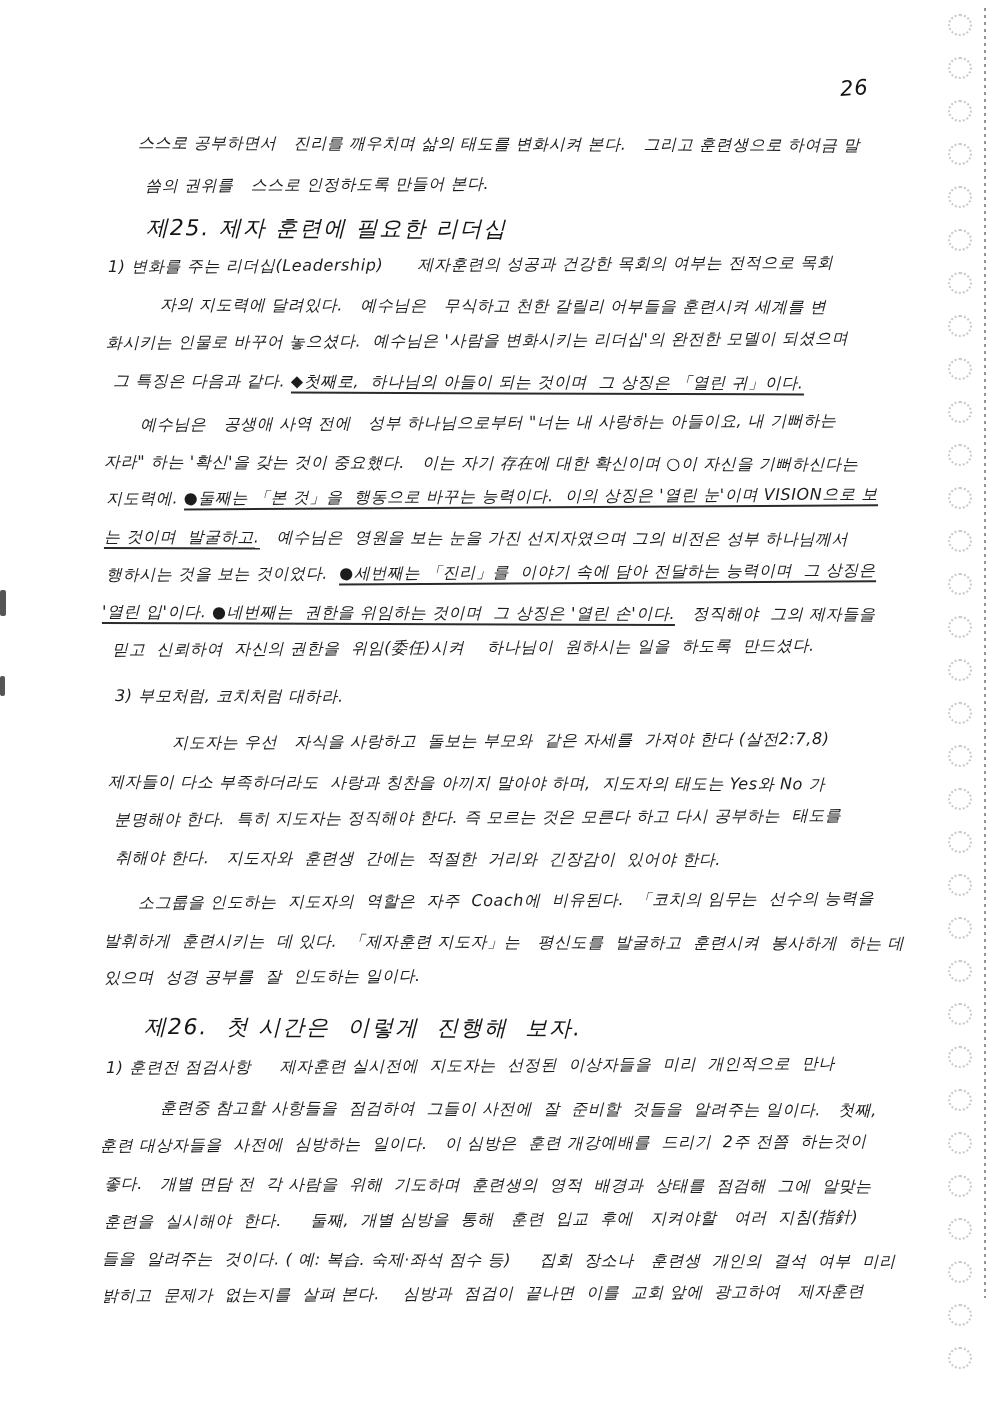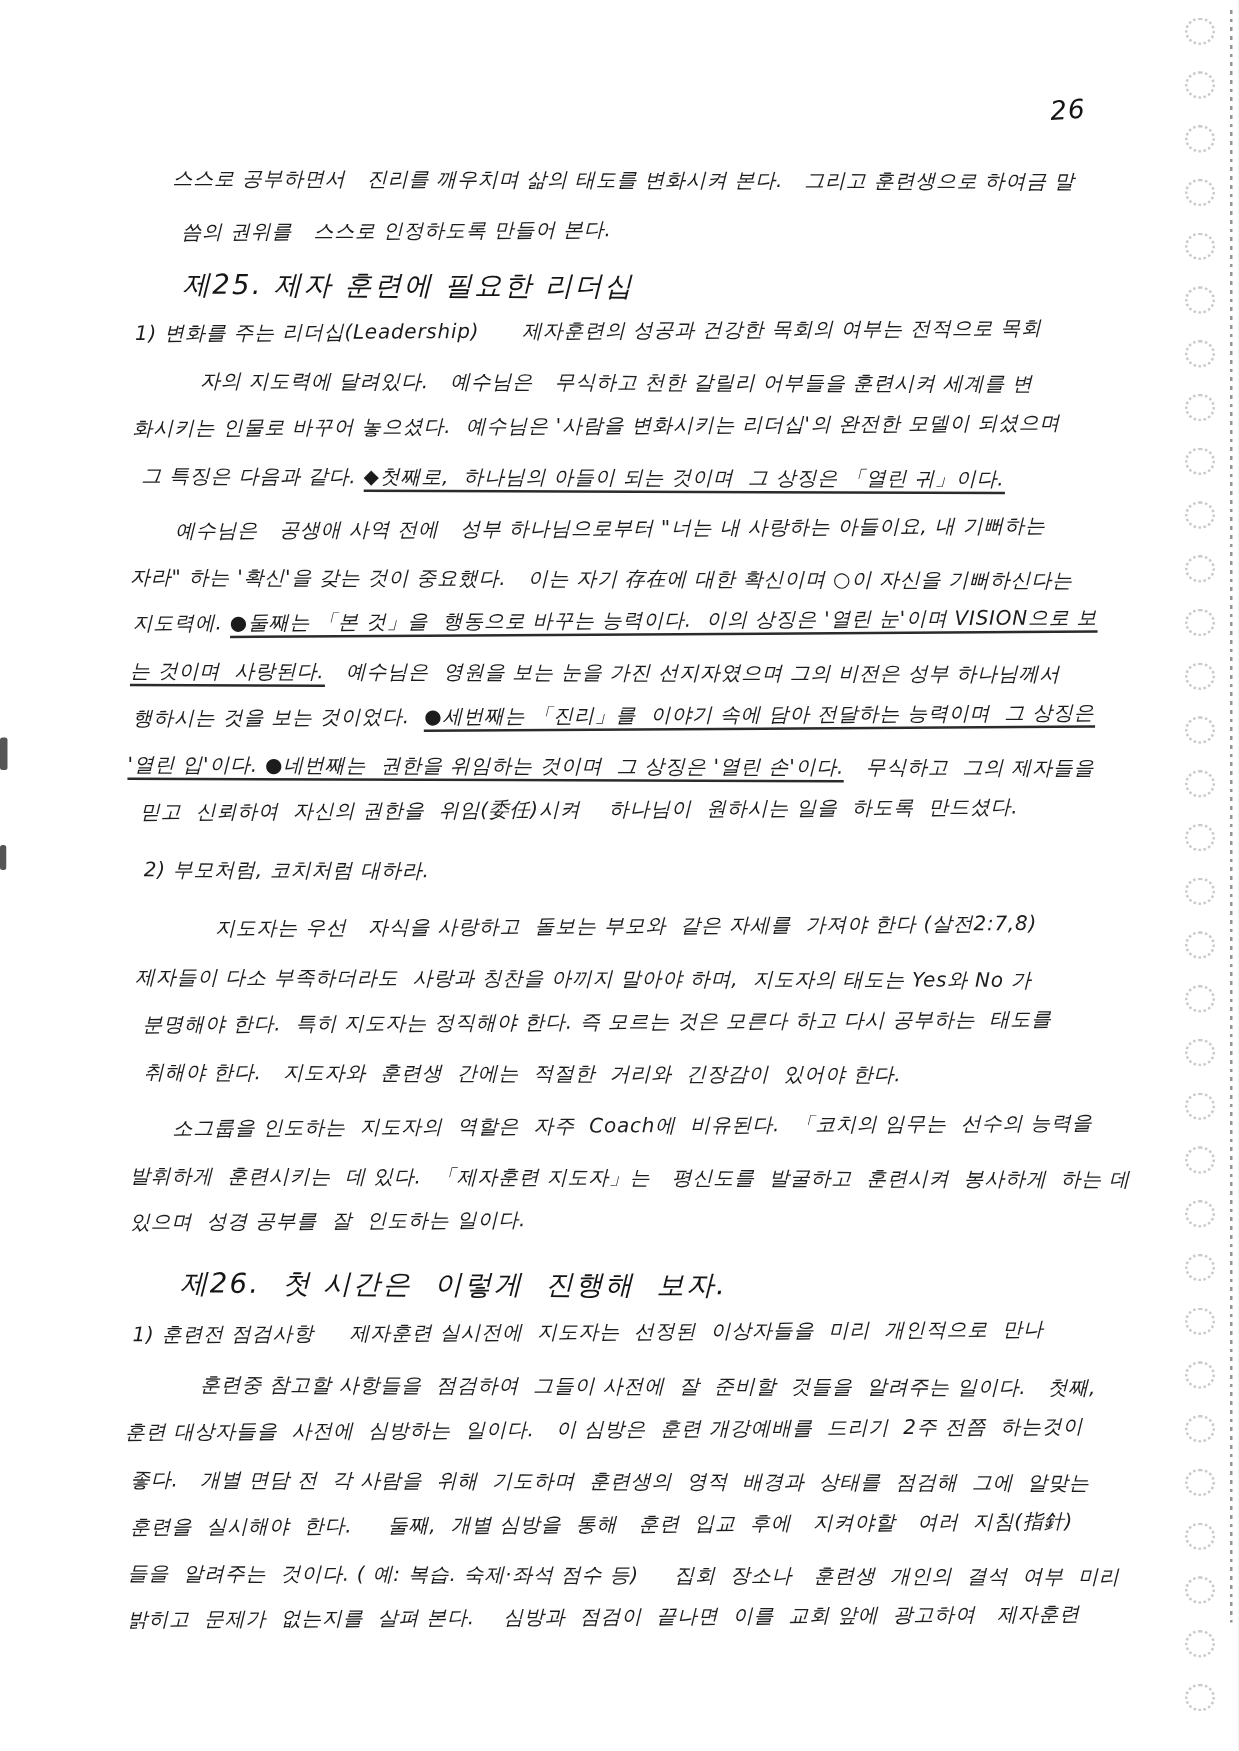--- a/index.html
+++ b/index.html
@@ -115,25 +115,25 @@
   <div class="line" style="top:133px; left:138px;"><span>스스로 공부하면서   진리를 깨우치며 삶의 태도를 변화시켜 본다.   그리고 훈련생으로 하여금 말</span></div>
   <div class="line" style="top:176px; left:145px;"><span>씀의 권위를   스스로 인정하도록 만들어 본다.</span></div>
   <div class="line heading" style="top:213px; left:146px;"><span>제25. 제자 훈련에 필요한 리더십</span></div>
   <div class="line" style="top:257px; left:108px;"><span>1) 변화를 주는 리더십(Leadership)      제자훈련의 성공과 건강한 목회의 여부는 전적으로 목회</span></div>
   <div class="line" style="top:295px; left:160px;"><span>자의 지도력에 달려있다.   예수님은   무식하고 천한 갈릴리 어부들을 훈련시켜 세계를 변</span></div>
   <div class="line" style="top:333px; left:106px;"><span>화시키는 인물로 바꾸어 놓으셨다.  예수님은 '사람을 변화시키는 리더십'의 완전한 모델이 되셨으며</span></div>
   <div class="line" style="top:371px; left:113px;"><span>그 특징은 다음과 같다. </span><span class="u">◆첫째로,  하나님의 아들이 되는 것이며  그 상징은 「열린 귀」이다.</span></div>
   <div class="line" style="top:415px; left:140px;"><span>예수님은   공생애 사역 전에   성부 하나님으로부터 "너는 내 사랑하는 아들이요, 내 기뻐하는</span></div>
   <div class="line" style="top:452px; left:104px;"><span>자라" 하는 '확신'을 갖는 것이 중요했다.   이는 자기 存在에 대한 확신이며 ○이 자신을 기뻐하신다는</span></div>
   <div class="line" style="top:489px; left:106px;"><span>지도력에. </span><span class="u">●둘째는 「본 것」을  행동으로 바꾸는 능력이다.  이의 상징은 '열린 눈'이며 VISION으로 보</span></div>
-  <div class="line" style="top:527px; left:104px;"><span class="u">는 것이며  사랑된다.</span><span>   예수님은  영원을 보는 눈을 가진 선지자였으며 그의 비전은 성부 하나님께서</span></div>
+  <div class="line" style="top:527px; left:104px;"><span class="u">는 것이며  발굴하고.</span><span>   예수님은  영원을 보는 눈을 가진 선지자였으며 그의 비전은 성부 하나님께서</span></div>
   <div class="line" style="top:565px; left:106px;"><span>행하시는 것을 보는 것이었다.  </span><span class="u">●세번째는 「진리」를  이야기 속에 담아 전달하는 능력이며  그 상징은</span></div>
-  <div class="line" style="top:602px; left:102px;"><span class="u">'열린 입'이다. ●네번째는  권한을 위임하는 것이며  그 상징은 '열린 손'이다.</span><span>   무식하고  그의 제자들을</span></div>
+  <div class="line" style="top:602px; left:102px;"><span class="u">'열린 입'이다. ●네번째는  권한을 위임하는 것이며  그 상징은 '열린 손'이다.</span><span>   정직해야  그의 제자들을</span></div>
   <div class="line" style="top:640px; left:112px;"><span>믿고  신뢰하여  자신의 권한을  위임(委任)시켜    하나님이  원하시는 일을  하도록  만드셨다.</span></div>
-  <div class="line" style="top:686px; left:115px;"><span>2) 부모처럼, 코치처럼 대하라.</span></div>
+  <div class="line" style="top:686px; left:115px;"><span>3) 부모처럼, 코치처럼 대하라.</span></div>
   <div class="line" style="top:733px; left:172px;"><span>지도자는 우선   자식을 사랑하고  돌보는 부모와  같은 자세를  가져야 한다 (살전2:7,8)</span></div>
   <div class="line" style="top:772px; left:108px;"><span>제자들이 다소 부족하더라도  사랑과 칭찬을 아끼지 말아야 하며,  지도자의 태도는 Yes와 No 가</span></div>
   <div class="line" style="top:810px; left:114px;"><span>분명해야 한다.  특히 지도자는 정직해야 한다. 즉 모르는 것은 모른다 하고 다시 공부하는  태도를</span></div>
   <div class="line" style="top:848px; left:115px;"><span>취해야 한다.   지도자와  훈련생  간에는  적절한  거리와  긴장감이  있어야 한다.</span></div>
   <div class="line" style="top:893px; left:138px;"><span>소그룹을 인도하는  지도자의  역할은  자주  Coach에  비유된다.  「코치의 임무는  선수의 능력을</span></div>
   <div class="line" style="top:931px; left:104px;"><span>발휘하게  훈련시키는  데 있다.  「제자훈련 지도자」는   평신도를  발굴하고  훈련시켜  봉사하게  하는 데</span></div>
   <div class="line" style="top:968px; left:104px;"><span>있으며  성경 공부를  잘  인도하는 일이다.</span></div>
   <div class="line heading" style="top:1012px; left:144px;"><span>제26.  첫 시간은  이렇게  진행해  보자.</span></div>
   <div class="line" style="top:1058px; left:106px;"><span>1) 훈련전 점검사항     제자훈련 실시전에  지도자는  선정된  이상자들을  미리  개인적으로  만나</span></div>
   <div class="line" style="top:1098px; left:160px;"><span>훈련중 참고할 사항들을  점검하여  그들이 사전에  잘  준비할  것들을  알려주는 일이다.   첫째,</span></div>

